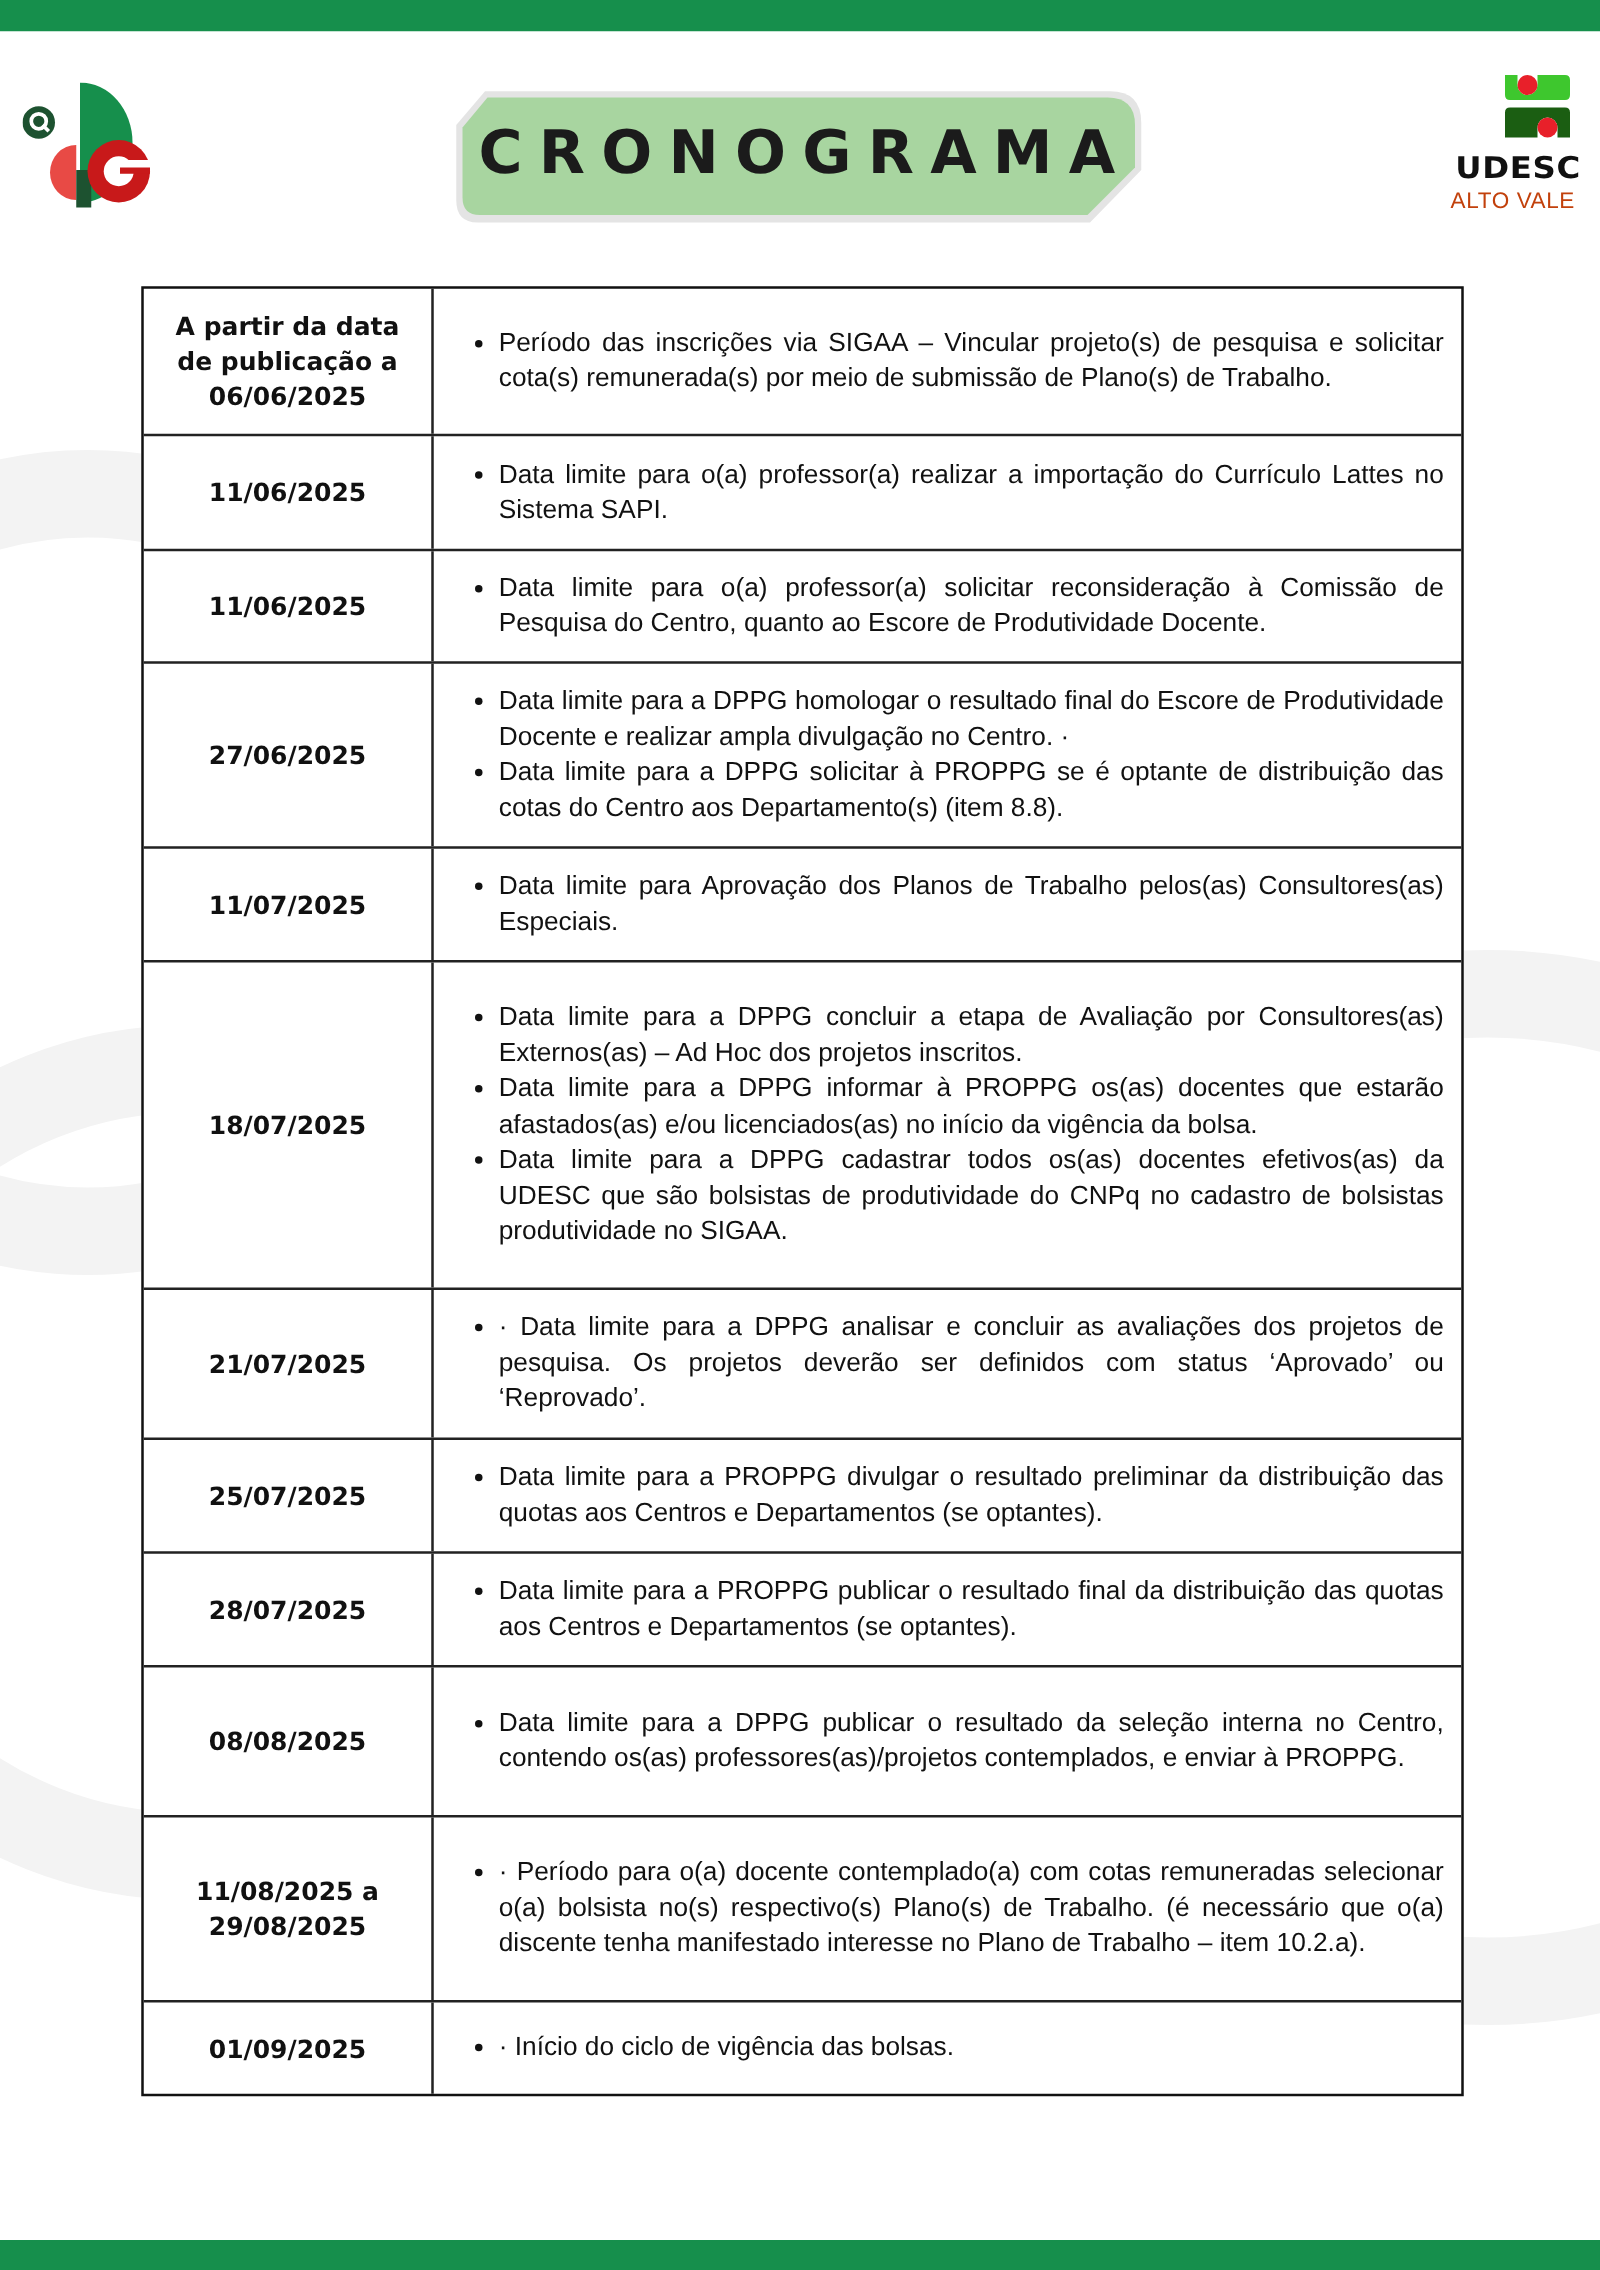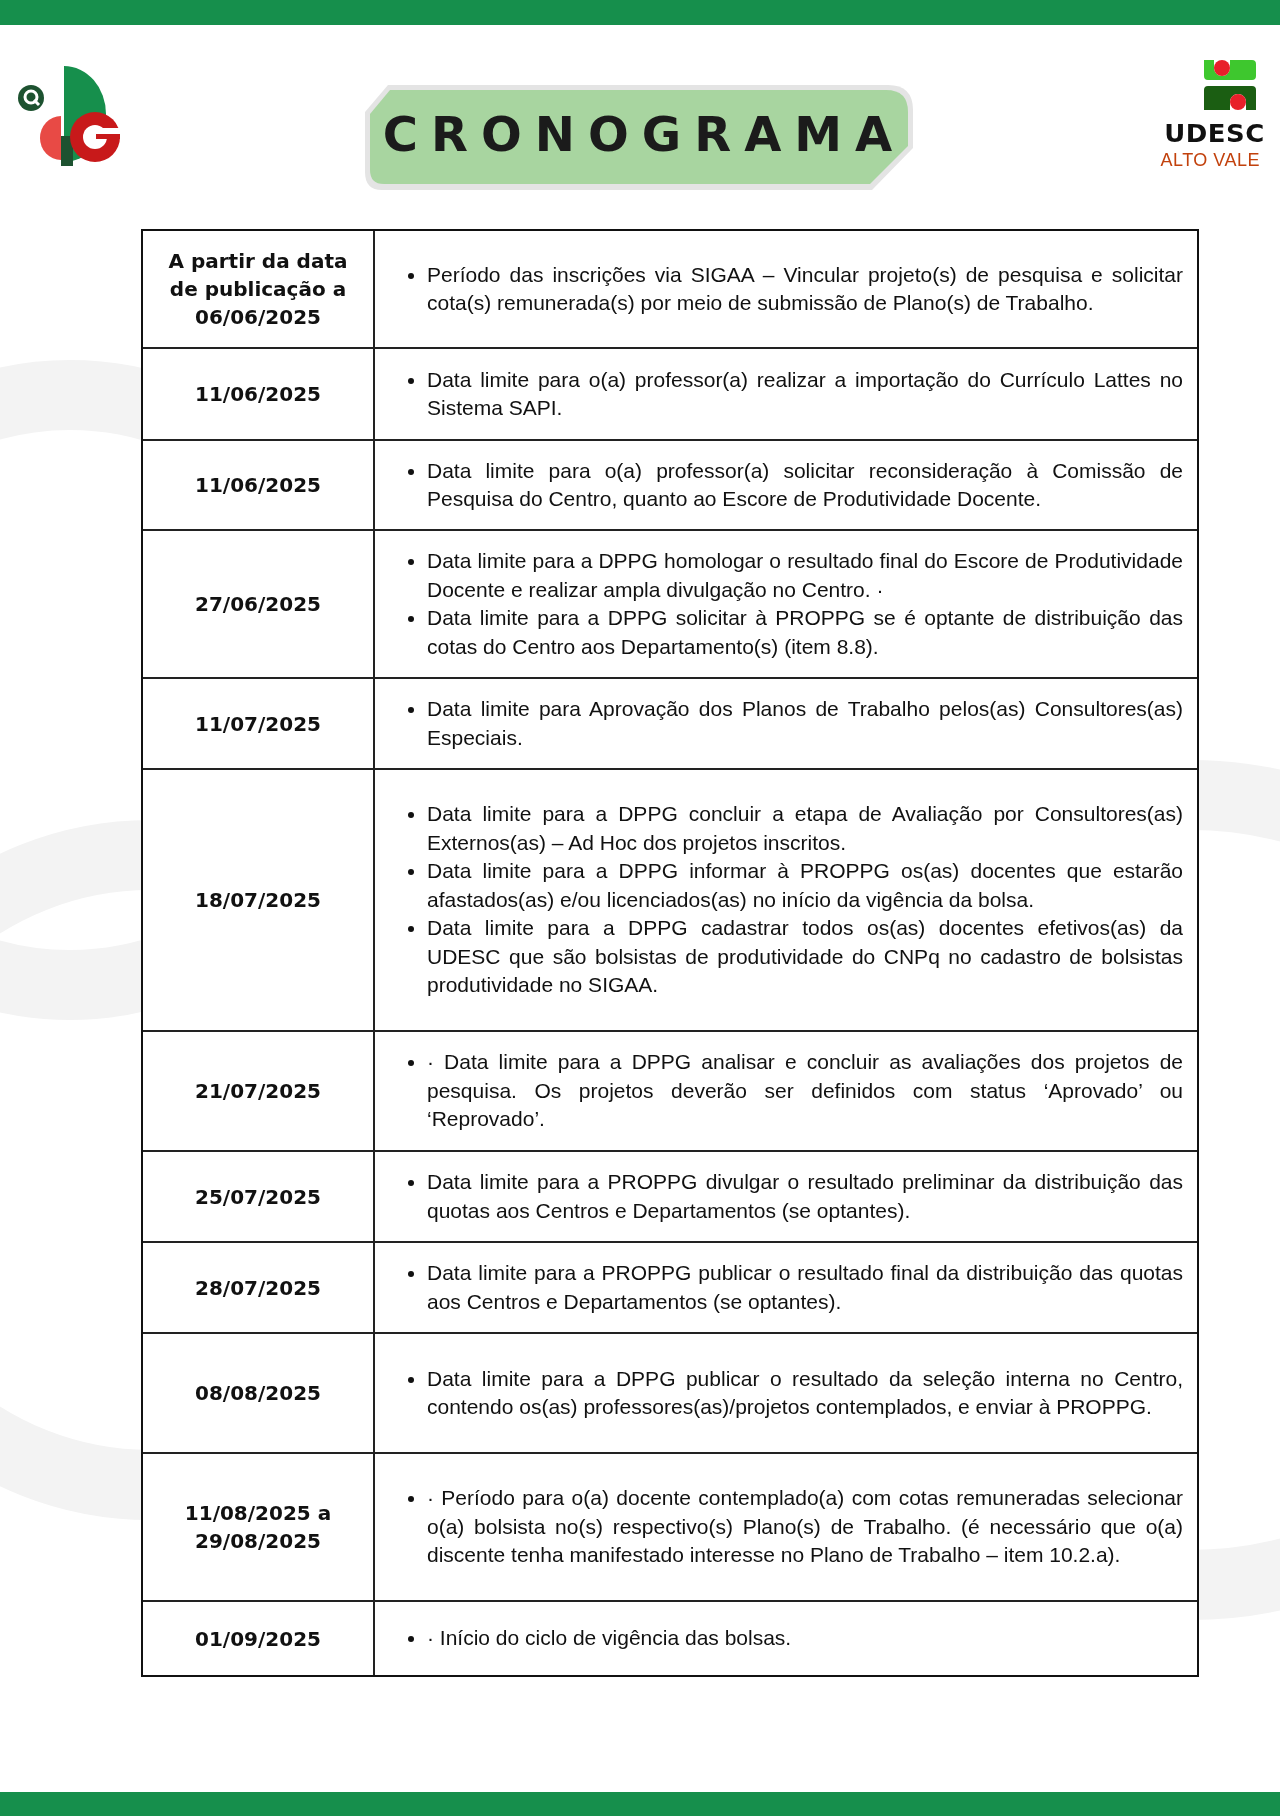--- a/index.html
+++ b/index.html
@@ -18,33 +18,33 @@
   .wm2 { left:-200px; top:820px; width:560px; height:560px; }
   .wm3 { left:760px; top:760px; width:720px; height:720px; }
 
   
   .logo-left { position:absolute; left:18px; top:66px; width:104px; height:104px; }
   .logo-right { position:absolute; left:1140px; top:58px; width:120px; height:120px; text-align:right; }
   .udesc-word { font-family:"DejaVu Sans", sans-serif; font-weight:bold; font-size:24px; letter-spacing:0.5px; color:#111; margin-top:4px; transform:scaleX(1.08); }
   .udesc-sub { font-family:"Liberation Sans", sans-serif; font-size:18px; color:#c2410c; margin-top:2px; letter-spacing:0.5px; }
 
   
-  .title-wrap { position:absolute; left:360px; top:82px; width:558px; height:112px; }
+  .title-wrap { position:absolute; left:360px; top:70px; width:558px; height:112px; }
   .title-wrap svg { position:absolute; left:0; top:0; }
   .title-text {
     position:absolute; left:0; top:0; width:558px; height:104px;
     display:flex; align-items:center; justify-content:center;
     font-family:"DejaVu Sans", sans-serif; font-weight:bold; font-size:48px;
     letter-spacing:13px; color:#1b1b1b; padding-left:10px; box-sizing:border-box;
   }
 
   
   .table {
     position:absolute; left:113px; top:229px; width:1054px;
-    border:2px solid #111; border-collapse:collapse; background:#fff;margin-left:28px;
+    border:2px solid #111; border-collapse:collapse; background:#fff;
   }
   .row { display:flex; border-top:2px solid #222; }
   .row:first-child { border-top:none; }
   .date {
     width:232px; flex:none; border-right:2px solid #222;
     display:flex; align-items:center; justify-content:center; text-align:center;
     font-family:"DejaVu Sans", sans-serif; font-weight:bold; font-size:20px; line-height:28px;
     padding:8px 10px; box-sizing:border-box;
   }
   .desc {

